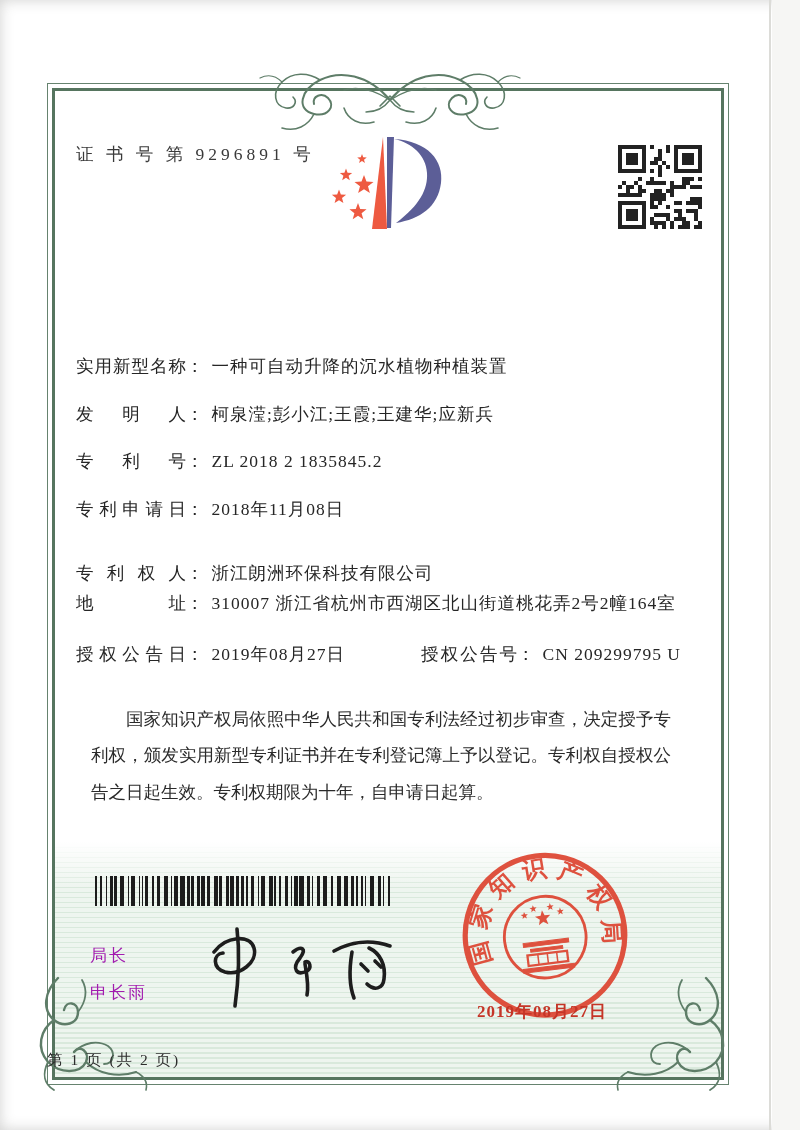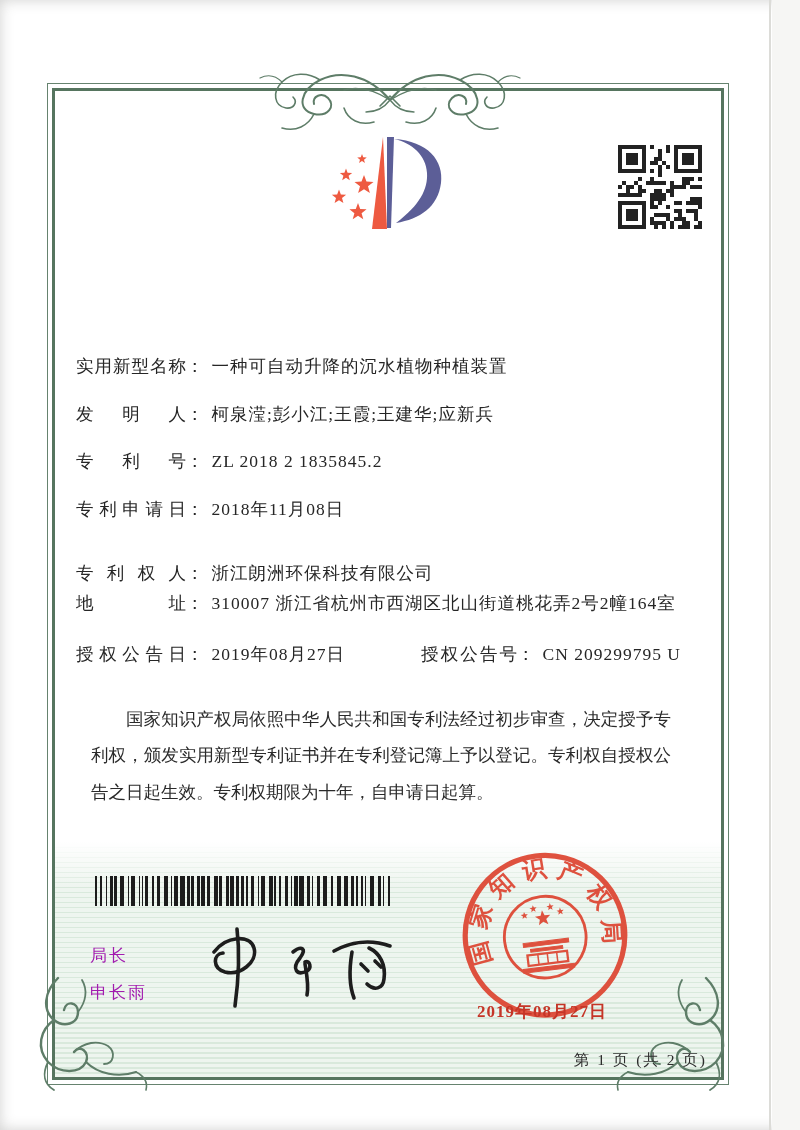--- a/index.html
+++ b/index.html
@@ -43,21 +43,21 @@
 
   .signer{position:absolute;left:90px;top:944px;font-size:17px;color:#a21caf;
           font-family:"Liberation Sans","DejaVu Sans",sans-serif;}
   .signer div{margin-bottom:14px;letter-spacing:2px;}
   .signature{position:absolute;left:198px;top:922px;}
 
   .seal{position:absolute;left:450px;top:845px;}
   .seal-date{position:absolute;left:452px;top:1000px;width:180px;text-align:center;
              font-size:17px;color:#c53527;letter-spacing:1px;font-weight:bold;}
 
-  .page-info{position:absolute;left:47px;top:1050px;width:660px;text-align:right;
+  .page-info{position:absolute;left:47px;top:1050px;width:660px;text-align:left;
              font-size:15.5px;color:#2d2d2d;letter-spacing:2px;}
   .back-note{position:absolute;left:47px;top:1096px;width:680px;text-align:center;
              font-size:17px;color:#222;letter-spacing:3px;}
 
   .orn-top{position:absolute;left:248px;top:56px;}
   .orn-bl{position:absolute;left:28px;top:972px;}
   .orn-br{position:absolute;left:612px;top:972px;transform:scaleX(-1);}
 </style>
 </head>
 <body>
@@ -106,20 +106,21 @@
       <path d="M30,6 C16,20 14,38 26,48 C36,56 50,52 50,40 C50,30 38,28 36,38"></path>
       <path d="M26,48 C12,58 8,76 20,90 C32,102 52,102 58,90 C62,80 52,72 46,80"></path>
       <path d="M58,90 C70,102 90,106 108,100" stroke-width="2"></path>
       <path d="M20,90 C14,102 16,112 26,118" stroke-width="1.8"></path>
       <path d="M50,40 C58,30 60,18 54,8" stroke-width="1.8"></path>
       <path d="M46,80 C56,70 70,68 80,74 C88,80 86,92 76,92" stroke-width="1.8"></path>
       <path d="M108,100 C116,104 120,110 118,118" stroke-width="1.6"></path>
     </g>
   </svg>
 
+  <div class="cert-no">证 书 号 第 9296891 号</div>
 
   <svg class="logo" width="132" height="108" viewBox="0 0 132 108">
     <g id="logo-stars" fill="#ee5a41">
         <polygon points="34.00,21.00 35.23,24.30 38.76,24.45 36.00,26.65 36.94,30.05 34.00,28.10 31.06,30.05 32.00,26.65 29.24,24.45 32.77,24.30"></polygon>
         <polygon points="18.00,35.50 19.60,39.79 24.18,39.99 20.60,42.84 21.82,47.26 18.00,44.73 14.18,47.26 15.40,42.84 11.82,39.99 16.40,39.79"></polygon>
         <polygon points="36.00,42.00 38.47,48.60 45.51,48.91 39.99,53.30 41.88,60.09 36.00,56.20 30.12,60.09 32.01,53.30 26.49,48.91 33.53,48.60"></polygon>
         <polygon points="11.00,56.50 12.85,61.45 18.13,61.68 14.00,64.97 15.41,70.07 11.00,67.15 6.59,70.07 8.00,64.97 3.87,61.68 9.15,61.45"></polygon>
         <polygon points="30.00,70.00 32.22,75.94 38.56,76.22 33.59,80.17 35.29,86.28 30.00,82.78 24.71,86.28 26.41,80.17 21.44,76.22 27.78,75.94"></polygon>
       </g>
     <polygon points="55,4 44,96 59,96" fill="#ee5a41"></polygon>

